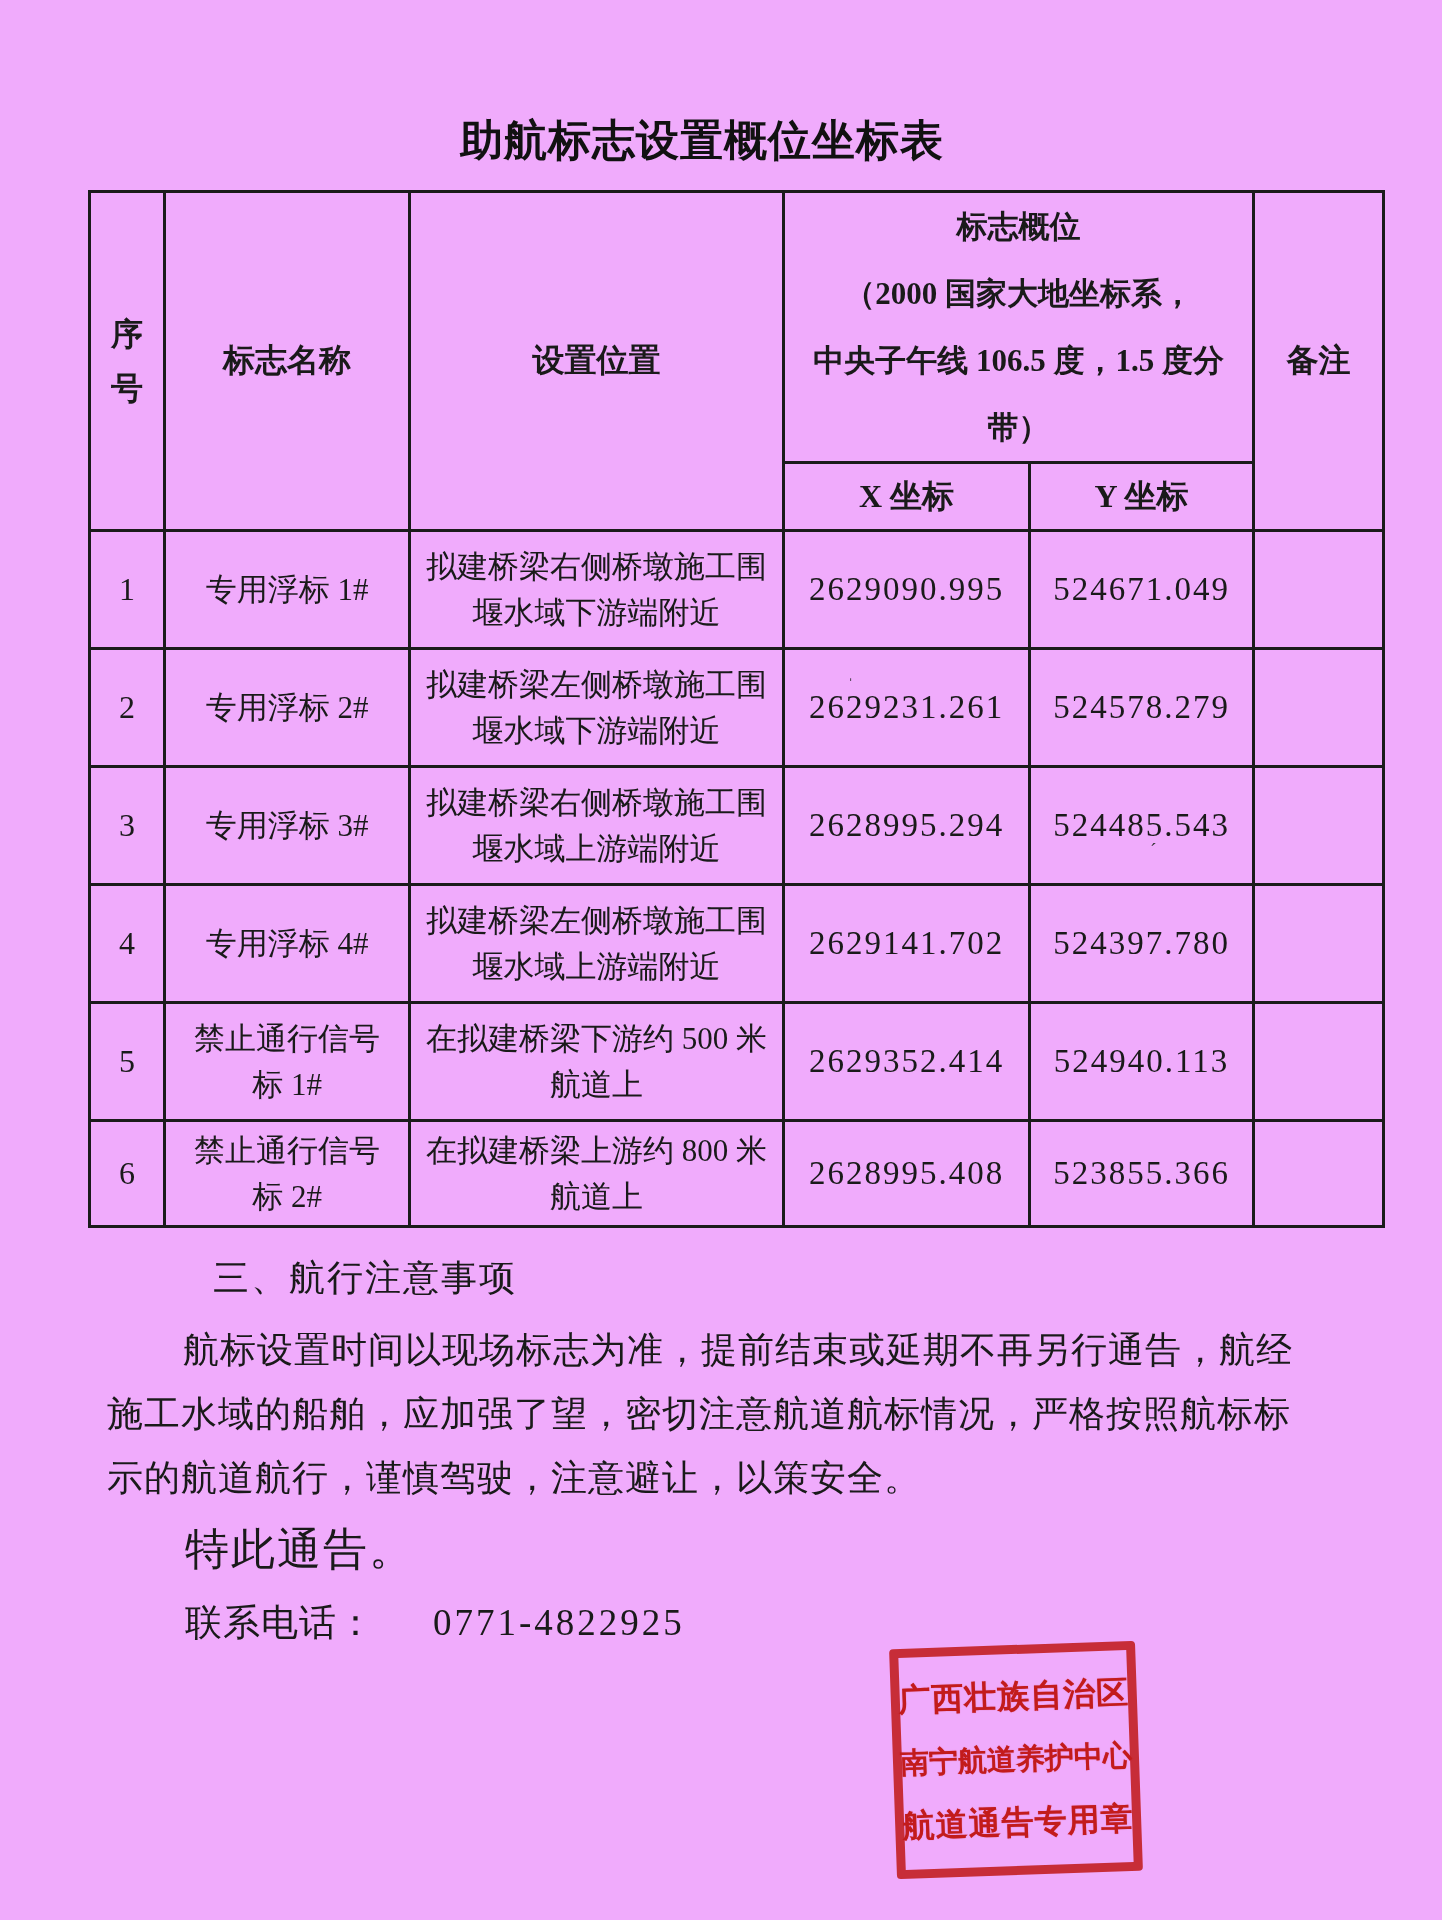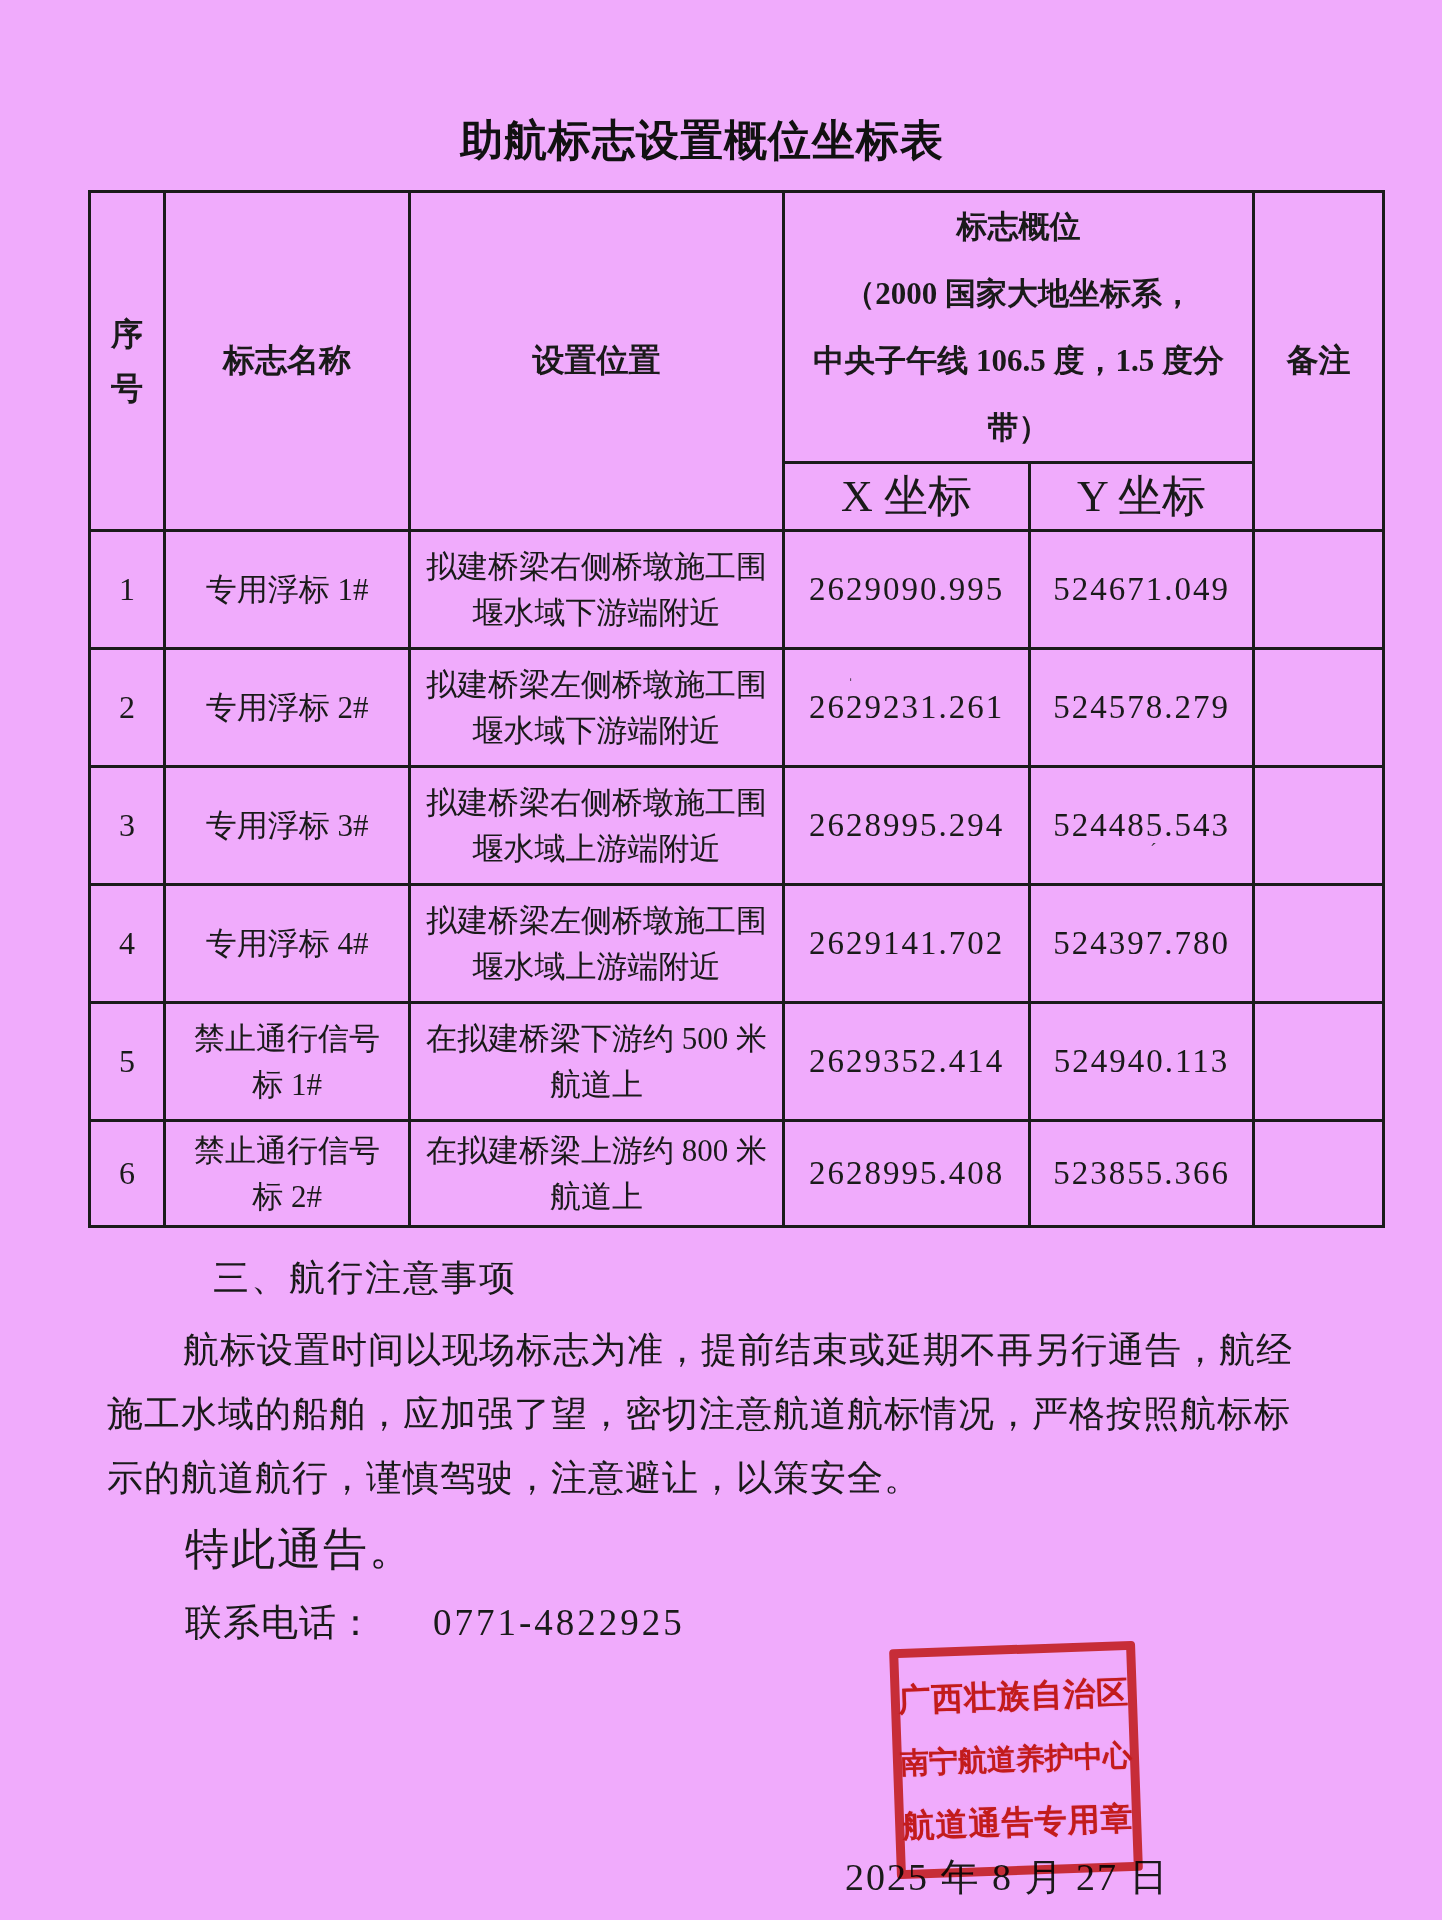--- a/index.html
+++ b/index.html
@@ -17,21 +17,21 @@
     font-family:"Liberation Serif","DejaVu Serif",serif;
   }
   .coord-table td{
     border:3px solid #1b1b1b;text-align:center;vertical-align:middle;
     padding:0;overflow:hidden;
   }
   .hcell{font-weight:bold;font-size:32px;}
   .seq-h{white-space:pre-line;line-height:54px;}
   .coord-group{white-space:pre-line;line-height:67px;font-size:31px;font-weight:bold;padding:6px 4px 0 4px;}
   .remark-h{vertical-align:top;padding-top:30px;}
-  .xy-h{font-size:44px;font-weight:normal;margin-top:20px;}
+  .xy-h{font-size:32px;font-weight:bold;margin-top:20px;}
   .no-cell{font-size:32px;}
   .name-cell{font-size:31px;white-space:pre-line;line-height:46px;}
   .loc-cell{font-size:31px;white-space:pre-line;line-height:46px;}
   .num-cell{font-size:33px;letter-spacing:2px;}
   .remark-cell{font-size:30px;}
 
   .section-heading{position:absolute;left:213px;top:1254px;font-size:36px;letter-spacing:2px;}
   .notes-body{
     position:absolute;left:107px;top:1318px;width:1250px;
     font-size:36px;letter-spacing:1px;line-height:64px;
@@ -154,21 +154,20 @@
   <div class="section-heading">三、航行注意事项</div>
   <div class="notes-body">航标设置时间以现场标志为准，提前结束或延期不再另行通告，航经
 施工水域的船舶，应加强了望，密切注意航道航标情况，严格按照航标标
 示的航道航行，谨慎驾驶，注意避让，以策安全。</div>
   <div class="closing-line">特此通告。</div>
 
   <div class="contact-line">
     <span>联系电话：</span><span class="phone">0771-4822925</span>
   </div>
 
-  <div class="date-line">2025 年 8 月 27 日</div>
 
   <div class="stamp">
     <div class="stamp-line stamp-l1">广西壮族自治区</div>
     <div class="stamp-line stamp-l2">南宁航道养护中心</div>
     <div class="stamp-line stamp-l3">航道通告专用章</div>
   </div>
 
   <div class="speck speck-a">ˊ</div>
   <div class="speck speck-b">ˈ</div>
 

